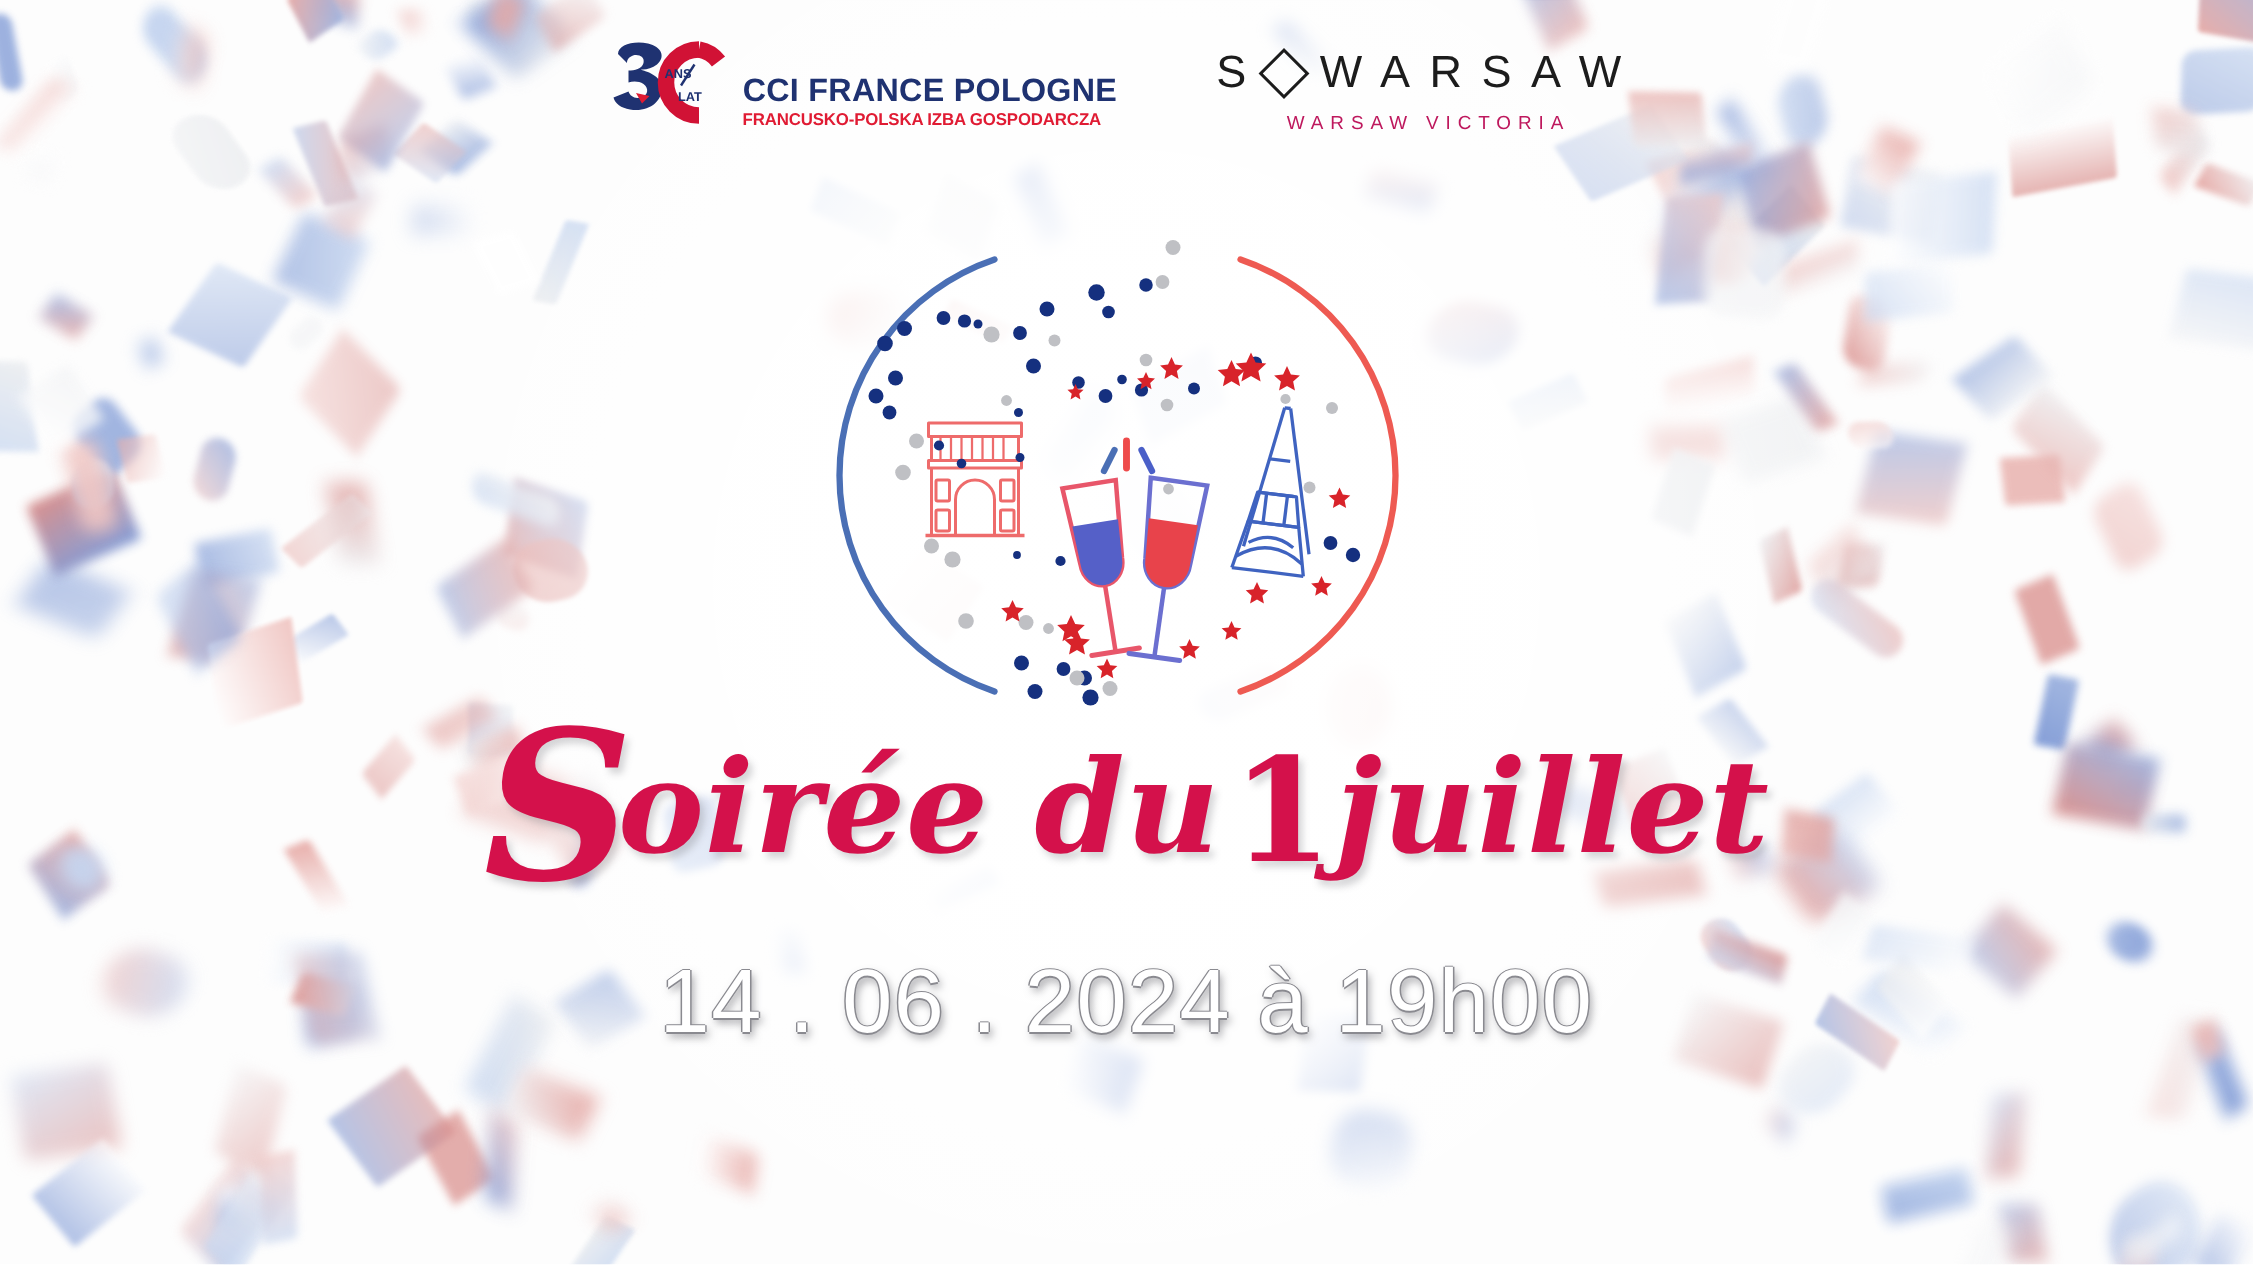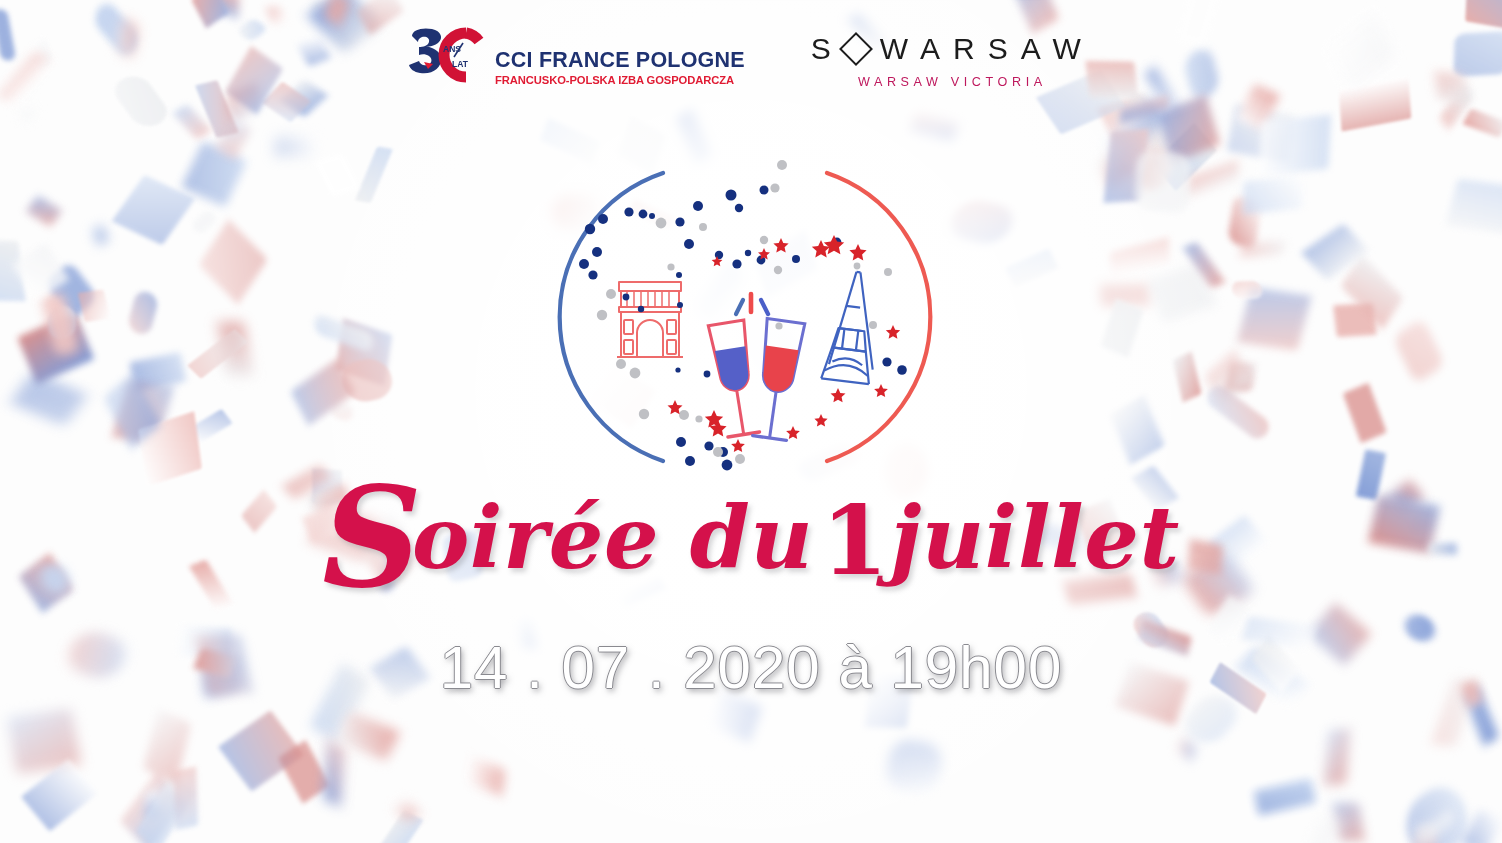--- a/index.html
+++ b/index.html
@@ -585,17 +585,17 @@
           <path d="M167 268 l2.6 5.6 6 .7 -4.5 4.1 1.2 6 -5.3-3 -5.3 3 1.2-6 -4.5-4.1 6-.7 z"></path>
           <path d="M187 287 l2.1 4.5 4.8 .5 -3.6 3.3 .9 4.8 -4.2-2.4 -4.2 2.4 .9-4.8 -3.6-3.3 4.8-.5 z"></path>
         </g>
       </svg>
     </div>
 
     <div id="title-script">
       <span class="big-s">S</span><span>oirée du</span><span class="num14">1</span><span>juillet</span>
     </div>
 
-    <div id="date-line">14 . 07 . 2020 à 19h00</div>
+    <div id="date-line">14 . 06 . 2024 à 19h00</div>
 
 
   </div>
 </div>
 
 </body></html>

